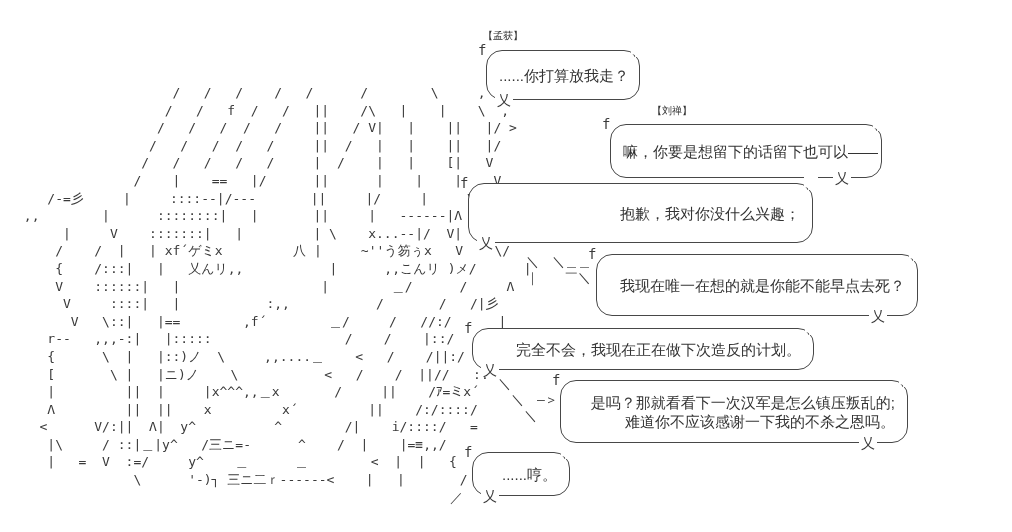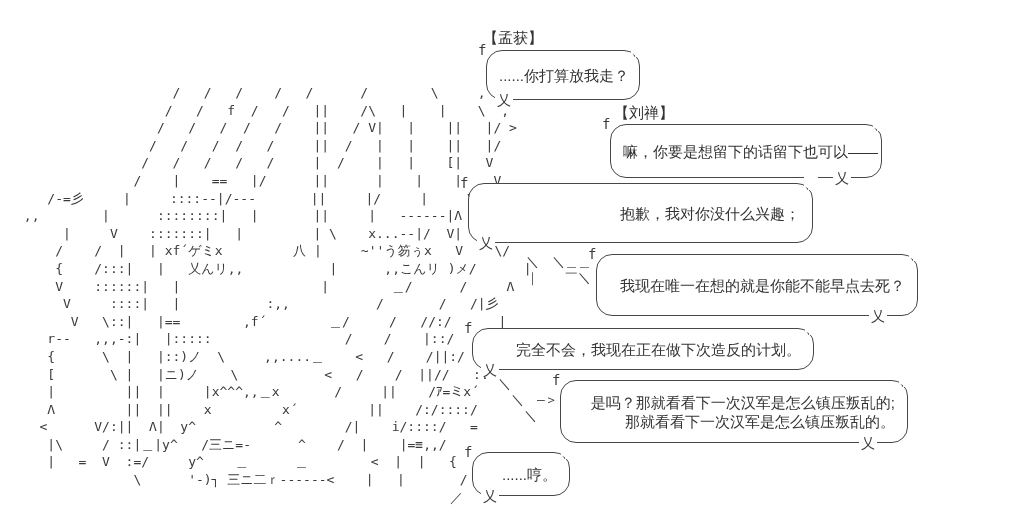--- a/index.html
+++ b/index.html
@@ -30,21 +30,21 @@
   .g{
     position:absolute;font-size:14px;line-height:1;color:#3a3a3a;
     background:#ffffff;font-family:"DejaVu Sans Mono",monospace;
   }
   .gf{top:-8px;left:-9px;}
   .gr{top:-8px;right:-6px;}
   .gt{bottom:-8px;padding:0 2px;}
   .tail-left  .gt{left:8px;}
   .tail-right .gt{right:30px;}
   .speaker{
-    position:absolute;font-size:15px;color:#333333;white-space:nowrap;
+    position:absolute;font-size:10px;color:#333333;white-space:nowrap;
   }
 </style>
 </head>
 <body>
 
 <div class="stage">
 
   <pre class="aa">                    /   /   /    /   /      /        \     ,
                    /   /   f  /   /   ||    /\   |    |    \  ,
                   /   /   /  /   /    ||   / V|   |    ||   |/ &gt;
@@ -70,21 +70,21 @@
                \      '-)┐ 三ニ二ｒ------&lt;    |   |       /</pre>
 
   <pre class="frag" style="left:526px;top:254px;">＼　＼＿＿
 ｜　　￣＼</pre>
   <pre class="frag" style="left:498px;top:376px;">＼
 　＼　―＞
 　　＼</pre>
   <pre class="frag" style="left:450px;top:490px;">／</pre>
 
   <div class="speaker" style="left:483px;top:29px;">【孟获】</div>
-  <div class="speaker" style="left:614px;top:104px;text-align:right;">【刘禅】</div>
+  <div class="speaker" style="left:652px;top:104px;text-align:right;">【刘禅】</div>
 
   <div class="bubble tail-left" style="left:486px;top:50px;width:154px;height:50px;">
     <span class="g gf">f</span>
     <span class="g gr">、</span>
     <span class="g gt">乂</span>
     <div class="txt">
         <div class="ln">......你打算放我走？</div>
       </div>
   </div>
 
@@ -123,21 +123,21 @@
         <div class="ln">完全不会，我现在正在做下次造反的计划。</div>
       </div>
   </div>
 
   <div class="bubble tail-right" style="left:560px;top:380px;width:348px;height:63px;">
     <span class="g gf">f</span>
     <span class="g gr">、</span>
     <span class="g gt">乂</span>
     <div class="txt">
       <div class="ln">是吗？那就看看下一次汉军是怎么镇压叛乱的;</div>
-      <div class="ln">那就看看下一次汉军是怎么镇压叛乱的。</div>
+      <div class="ln">难道你不应该感谢一下我的不杀之恩吗。</div>
     </div>
   </div>
 
   <div class="bubble tail-left" style="left:472px;top:452px;width:98px;height:44px;">
     <span class="g gf">f</span>
     <span class="g gr">、</span>
     <span class="g gt">乂</span>
     <div class="txt">
         <div class="ln">......哼。</div>
       </div>

